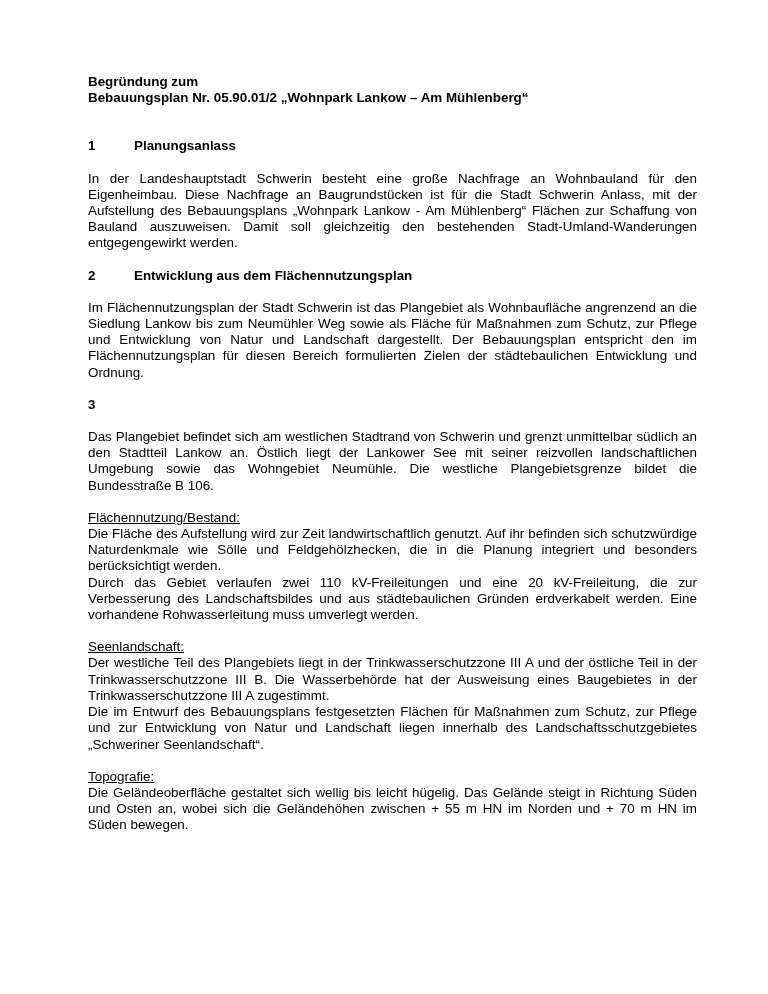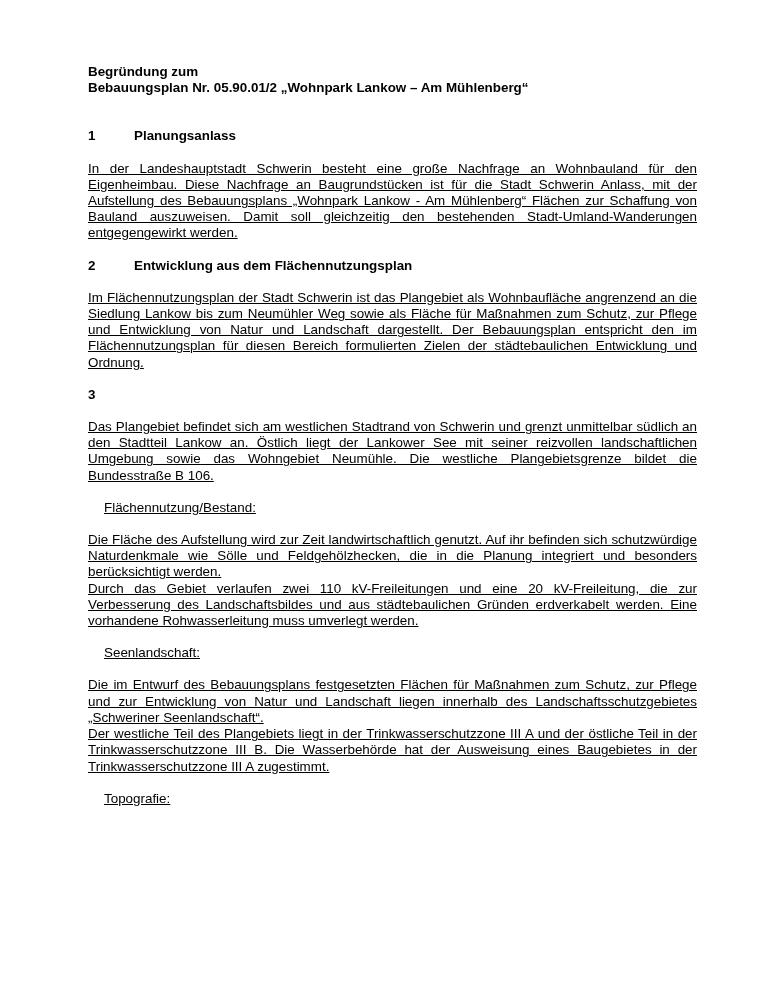--- a/index.html
+++ b/index.html
@@ -11,21 +11,21 @@
       width: 768px;
       height: 994px;
       position: relative;
       overflow: hidden;
       font-family: "Liberation Sans", sans-serif;
       color: #000000;
     }
     .page {
       position: absolute;
       left: 88px;
-      top: 64px;
+      top: 74px;
       width: 609px;
       font-size: 13.4px;
       line-height: 16.2px;
     }
     .title {
       font-weight: bold;
       margin: 0 0 32px 0;
     }
     .title div { margin: 0; }
     .section-heading {
@@ -33,26 +33,25 @@
       display: flex;
       margin: 0 0 16px 0;
     }
     .section-heading .num {
       width: 46px;
       flex: 0 0 46px;
     }
     p {
       margin: 0;
       text-align: justify;
-      text-decoration: underline;
     }
     .para-block { margin-bottom: 16px; }
     .subhead {
       text-decoration: underline;
-      margin: 16px;
+      margin: 0;
     }
   </style>
 </head>
 <body>
 
 <div class="page">
 
   <div class="title">
     <div>Begründung zum</div>
     <div>Bebauungsplan Nr. 05.90.01/2 „Wohnpark Lankow – Am Mühlenberg“</div>
@@ -82,21 +81,22 @@
   </div>
 
   <div class="para-block">
     <div class="subhead">Flächennutzung/Bestand:</div>
     <p>Die Fläche des Aufstellung wird zur Zeit landwirtschaftlich genutzt. Auf ihr befinden sich schutzwürdige Naturdenkmale wie Sölle und Feldgehölzhecken, die in die Planung integriert und besonders berücksichtigt werden.</p>
     <p>Durch das Gebiet verlaufen zwei 110 kV-Freileitungen und eine 20 kV-Freileitung, die zur Verbesserung des Landschaftsbildes und aus städtebaulichen Gründen erdverkabelt werden. Eine vorhandene Rohwasserleitung muss umverlegt werden.</p>
   </div>
 
   <div class="para-block">
     <div class="subhead">Seenlandschaft:</div>
+    <p>Der westliche Teil des Plangebiets liegt in der Trinkwasserschutzzone III A und der östliche Teil in der Trinkwasserschutzzone III B. Die Wasserbehörde hat der Ausweisung eines Baugebietes in der Trinkwasserschutzzone III A zugestimmt.</p>
     <p>Die im Entwurf des Bebauungsplans festgesetzten Flächen für Maßnahmen zum Schutz, zur Pflege und zur Entwicklung von Natur und Landschaft liegen innerhalb des Landschaftsschutzgebietes „Schweriner Seenlandschaft“.</p>
-    <p>Der westliche Teil des Plangebiets liegt in der Trinkwasserschutzzone III A und der östliche Teil in der Trinkwasserschutzzone III B. Die Wasserbehörde hat der Ausweisung eines Baugebietes in der Trinkwasserschutzzone III A zugestimmt.</p>
   </div>
 
   <div class="para-block">
     <div class="subhead">Topografie:</div>
+    <p>Die Geländeoberfläche gestaltet sich wellig bis leicht hügelig. Das Gelände steigt in Richtung Süden und Osten an, wobei sich die Geländehöhen zwischen + 55 m HN im Norden und + 70 m HN im Süden bewegen.</p>
   </div>
 
 </div>
 
 </body></html>

